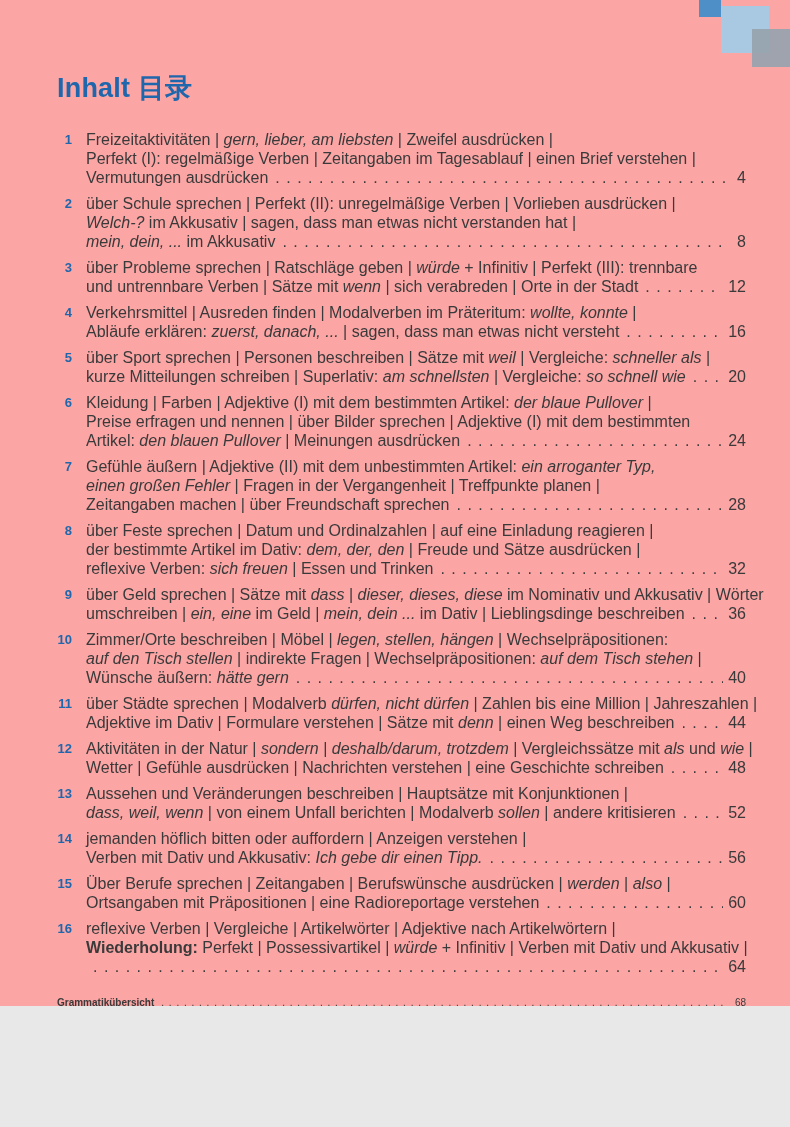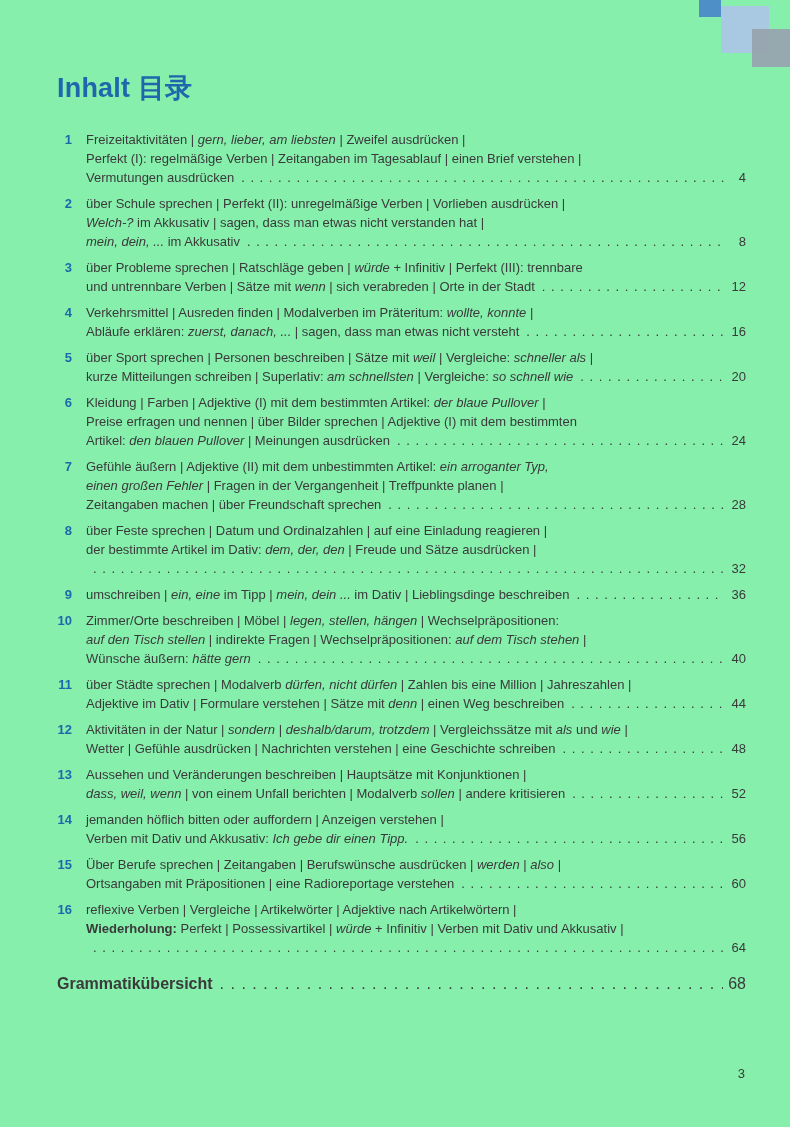--- a/index.html
+++ b/index.html
@@ -1,38 +1,38 @@
 <!DOCTYPE html>
 <html style="--accent-blue: #1e67ac; --square-blue: #4e8fc7; --square-light: #a9c9e2; --square-gray: #97a3ae;"><head>
 <meta charset="utf-8">
 <style>
   html,body{margin:0;padding:0;background:#e8e8e8;}
-  .page{position:relative;width:790px;height:1127px;background:#86efac;margin:0 auto;
+  .page{position:relative;width:790px;height:1006px;background:#fca5a5;margin:0 auto;
         font-family:"Liberation Sans",sans-serif;color:#3a3a3a;overflow:hidden;}
   
   .decor{position:absolute;}
   .sq-small{left:699px;top:0;width:22px;height:17px;background:var(--square-blue,#4e8fc7);}
   .sq-light{left:721px;top:6px;width:48px;height:47px;background:var(--square-light,#a9c9e2);}
   .sq-gray{left:752px;top:29px;width:38px;height:38px;background:var(--square-gray,#97a3ae);opacity:.92;}
   .content{position:absolute;left:57px;top:72px;width:689px;}
   h1.title{margin:0 0 26px 0;font-size:27px;line-height:32px;font-weight:bold;
            color:var(--accent-blue,#1e67ac);letter-spacing:.2px;}
   .entry{display:flex;margin-bottom:7px;}
   .num{flex:0 0 15px;margin-right:14px;text-align:right;color:var(--accent-blue,#1e67ac);
        font-weight:bold;font-size:13px;line-height:19px;}
   .entry-body{flex:1;min-width:0;}
-  .line{font-size:13px;line-height:19px;white-space:nowrap;}
+  .line{font-size:16px;line-height:19px;white-space:nowrap;}
   .line.last{display:flex;align-items:center;}
   .line-text{flex:0 0 auto;}
   .it{font-style:italic;}
   .b{font-weight:bold;}
   .leader{flex:1 1 auto;overflow:hidden;white-space:nowrap;margin:0 5px 0 7px;min-width:10px;
           letter-spacing:1px;color:#3a3a3a;}
   .pg{flex:0 0 auto;min-width:16px;text-align:right;}
-  .gram-row{margin-top:17px;font-size:16px;line-height:19px;}
+  .gram-row{margin-top:17px;font-size:10px;line-height:19px;}
   .footer-pg{position:absolute;right:45px;top:1066px;font-size:13px;color:#3a3a3a;}
 </style>
 </head>
 <body>
 
 <div class="page">
 
   <div class="decor sq-small"></div>
   <div class="decor sq-light"></div>
   <div class="decor sq-gray"></div>
@@ -128,31 +128,33 @@
             </div>
           </div>
   </div>
 
   <div class="entry">
     <div class="num">8</div>
     <div class="entry-body">
             <div class="line"><span class="line-text"><span>über Feste sprechen | Datum und Ordinalzahlen | auf eine Einladung reagieren |</span></span></div>
             <div class="line"><span class="line-text"><span>der bestimmte Artikel im Dativ: </span><span class="it">dem, der, den</span><span> | Freude und Sätze ausdrücken |</span></span></div>
             <div class="line last">
+              <span class="line-text"><span>reflexive Verben: </span><span class="it">sich freuen</span><span> | Essen und Trinken</span></span>
               <span class="leader">. . . . . . . . . . . . . . . . . . . . . . . . . . . . . . . . . . . . . . . . . . . . . . . . . . . . . . . . . . . . . . . . . . . . . . . . . . . . . . . . . . . . . . . . . . . . . . . . . . . . . . . . . . . . . . . . . . . . . . . . . . . . . . . . . . . . . . . . . . . . . . . . . . . . . . </span>
               <span class="pg">32</span>
             </div>
           </div>
   </div>
 
   <div class="entry">
     <div class="num">9</div>
     <div class="entry-body">
-            <div class="line last">
-              <span class="line-text"><span>umschreiben | </span><span class="it">ein, eine</span><span> im Tipp | </span><span class="it">mein, dein ...</span><span> im Dativ | Lieblingsdinge beschreiben</span></span>
+            <div class="line"><span class="line-text"><span>über Geld sprechen | Sätze mit </span><span class="it">dass</span><span> | </span><span class="it">dieser, dieses, diese</span><span> im Nominativ und Akkusativ | Wörter</span></span></div>
+            <div class="line last">
+              <span class="line-text"><span>umschreiben | </span><span class="it">ein, eine</span><span> im Geld | </span><span class="it">mein, dein ...</span><span> im Dativ | Lieblingsdinge beschreiben</span></span>
               <span class="leader">. . . . . . . . . . . . . . . . . . . . . . . . . . . . . . . . . . . . . . . . . . . . . . . . . . . . . . . . . . . . . . . . . . . . . . . . . . . . . . . . . . . . . . . . . . . . . . . . . . . . . . . . . . . . . . . . . . . . . . . . . . . . . . . . . . . . . . . . . . . . . . . . . . . . . . </span>
               <span class="pg">36</span>
             </div>
           </div>
   </div>
 
   <div class="entry">
     <div class="num">10</div>
     <div class="entry-body">
             <div class="line"><span class="line-text"><span>Zimmer/Orte beschreiben | Möbel | </span><span class="it">legen, stellen, hängen</span><span> | Wechselpräpositionen:</span></span></div>

